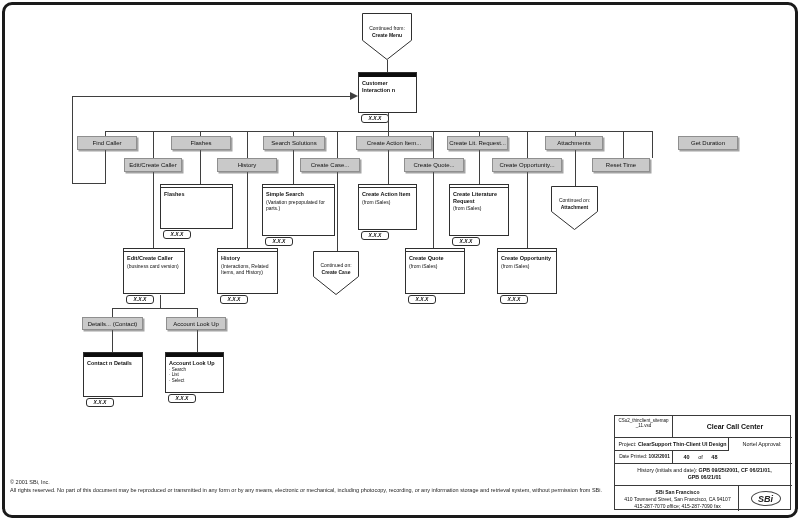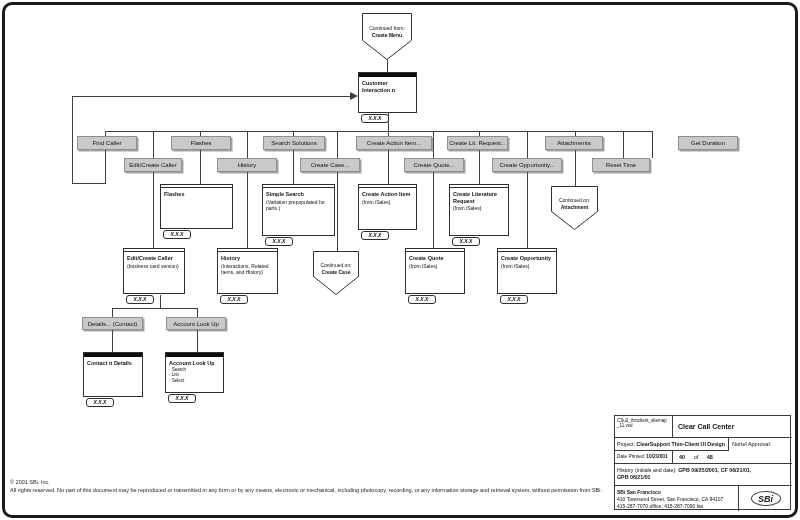--- a/index.html
+++ b/index.html
@@ -34,21 +34,21 @@
 
   
   .pent { position:absolute; z-index:3; }
   .pent svg { position:absolute; left:0; top:0; }
   .ptext { position:absolute; left:0; width:100%; text-align:center; font-size:5px; color:#111; line-height:1.3; }
   .ptext .l2 { font-weight:bold; }
 
   
   .tblock { position:absolute; left:614px; top:415px; width:177px; height:95px;
             border:1px solid #3a3a3a; background:#fff; z-index:4; font-size:5.5px; color:#111; }
-  .tb-cell { position:absolute; overflow:hidden; }
+  .tb-cell { position:absolute; overflow:hidden;text-align:center; }
   .bdr-r { border-right:1px solid #3a3a3a; } .bdr-b { border-bottom:1px solid #3a3a3a; }
   .tb-file { left:0; top:0; width:58px; height:22px; font-size:4.5px; padding:2px; line-height:1.2; }
   .tb-title { left:58px; top:0; width:119px; height:22px; font-size:7px; font-weight:bold; padding:7px 0 0 5px; }
   .tb-project { left:0; top:22px; width:114px; height:13px; padding:3px 0 0 2px; font-size:5.3px; white-space:nowrap; }
   .tb-approval { left:114px; top:22px; width:63px; height:26px; padding:3px 0 0 3px; }
   .tb-date { left:0; top:35px; width:58px; height:13px; padding:3px 0 0 2px; font-size:4.8px; white-space:nowrap; }
   .tb-pageno { left:58px; top:35px; width:56px; height:13px; padding:3px 0 0 6px; }
   .tb-pageno span { margin-right:7px; }
   .tb-history { left:0; top:48px; width:177px; height:22px; padding:3px 0 0 2px; font-size:5.3px; line-height:1.35; }
   .tb-addr { left:0; top:70px; width:124px; height:25px; padding:3px 0 0 2px; font-size:5px; line-height:1.35; }

